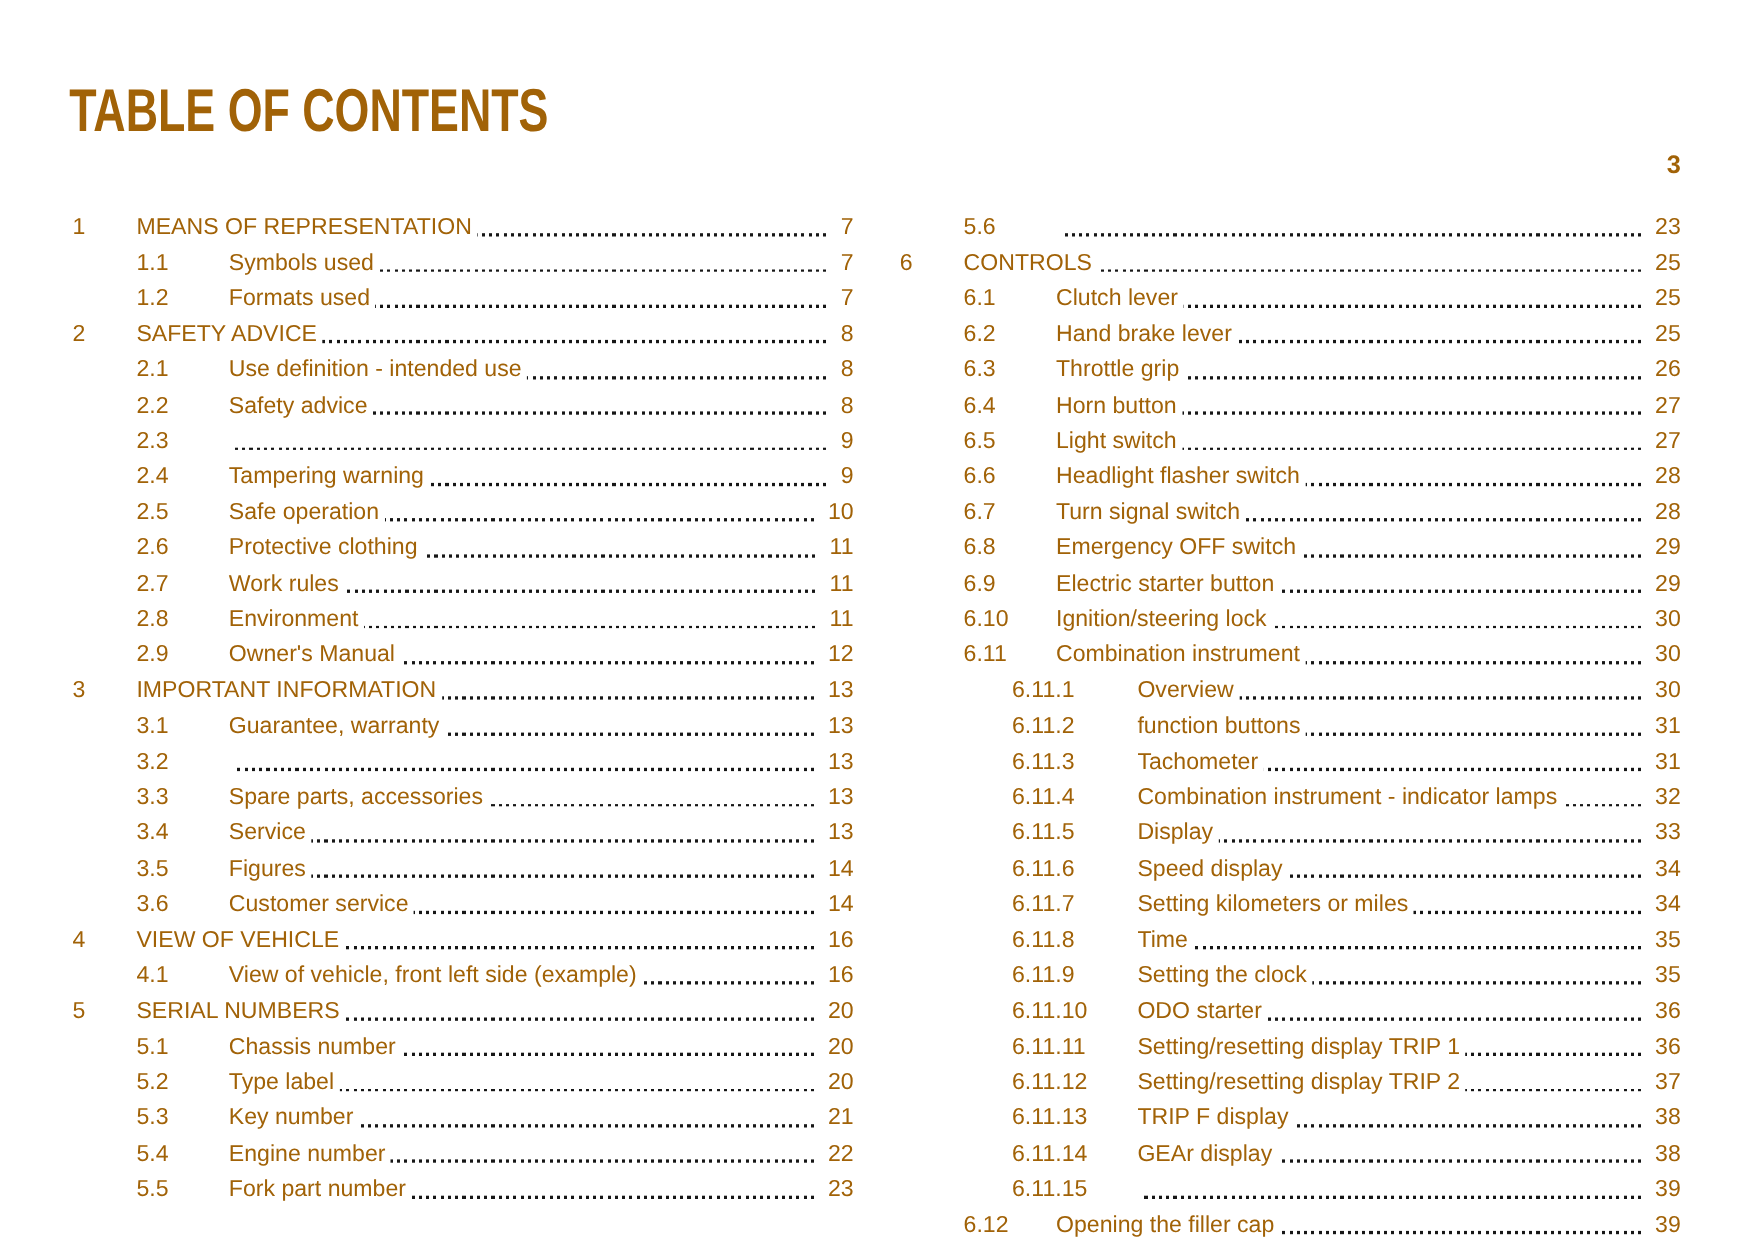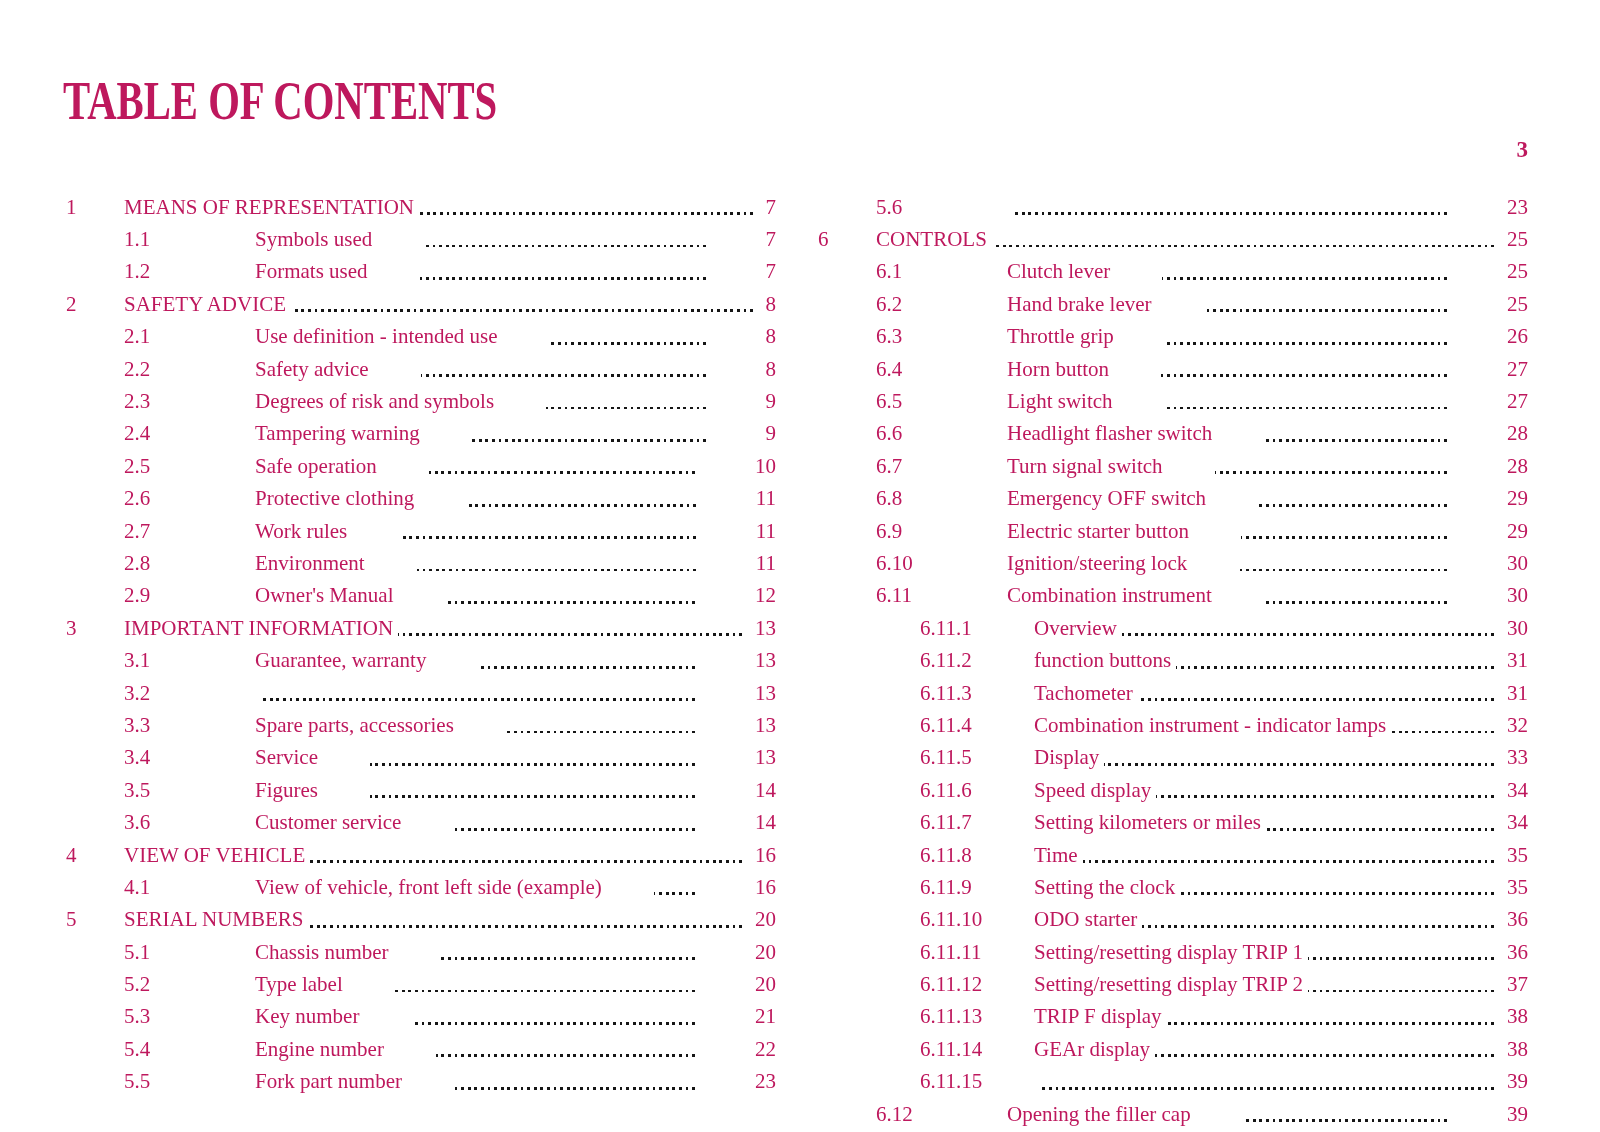--- a/index.html
+++ b/index.html
@@ -46,21 +46,21 @@
   .col { flex: 1; min-width: 0; }
   .row {
     display: flex;
     height: 32.4px;
     line-height: 32.4px;
     font-size: 21px;
     white-space: nowrap;
   }
   .num { flex: none; }
   .lvl1 .num { width: 58px; }
-  .lvl2 { padding-left: 58px; gap: 47px; }
+  .lvl2 { padding-left: 58px; }
   .lvl2 .num { width: 84px; }
   .lvl3 { padding-left: 58px; }
   .lvl3 .num { width: 114px; margin-left: 44px; }
   .ttl { flex: none; }
   .dots {
     flex: 1 1 auto;
     min-width: 14px;
     position: relative;
     margin-left: 5px;
   }
@@ -71,21 +71,21 @@
     right: 4px;
     bottom: 8px;
     height: 2.8px;
     background: repeating-linear-gradient(to left, #161616 0 2.8px, transparent 2.8px 6.6px);
   }
   .pg { flex: none; padding-left: 9px; text-align: right; }
 </style>
 </head>
 <body>
 
-<div class="page" style="background: rgb(255, 255, 255); color: #be185d; font-family: Liberation Serif, serif;">
+<div class="page" style="background: rgb(255, 255, 255); color: #a16207;">
   <div class="header">
     <h1 class="doc-title">TABLE OF CONTENTS</h1>
     <div class="page-number">3</div>
   </div>
   <div class="columns">
     <div class="col">
         <div class="row lvl1">
     <span class="num">1</span>
     <span class="ttl">MEANS OF REPRESENTATION</span>
     <span class="dots"></span>
@@ -116,21 +116,20 @@
     <span class="pg">8</span>
   </div>
         <div class="row lvl2">
     <span class="num">2.2</span>
     <span class="ttl">Safety advice</span>
     <span class="dots"></span>
     <span class="pg">8</span>
   </div>
         <div class="row lvl2">
     <span class="num">2.3</span>
-    <span class="ttl">Degrees of risk and symbols</span>
     <span class="dots"></span>
     <span class="pg">9</span>
   </div>
         <div class="row lvl2">
     <span class="num">2.4</span>
     <span class="ttl">Tampering warning</span>
     <span class="dots"></span>
     <span class="pg">9</span>
   </div>
         <div class="row lvl2">

